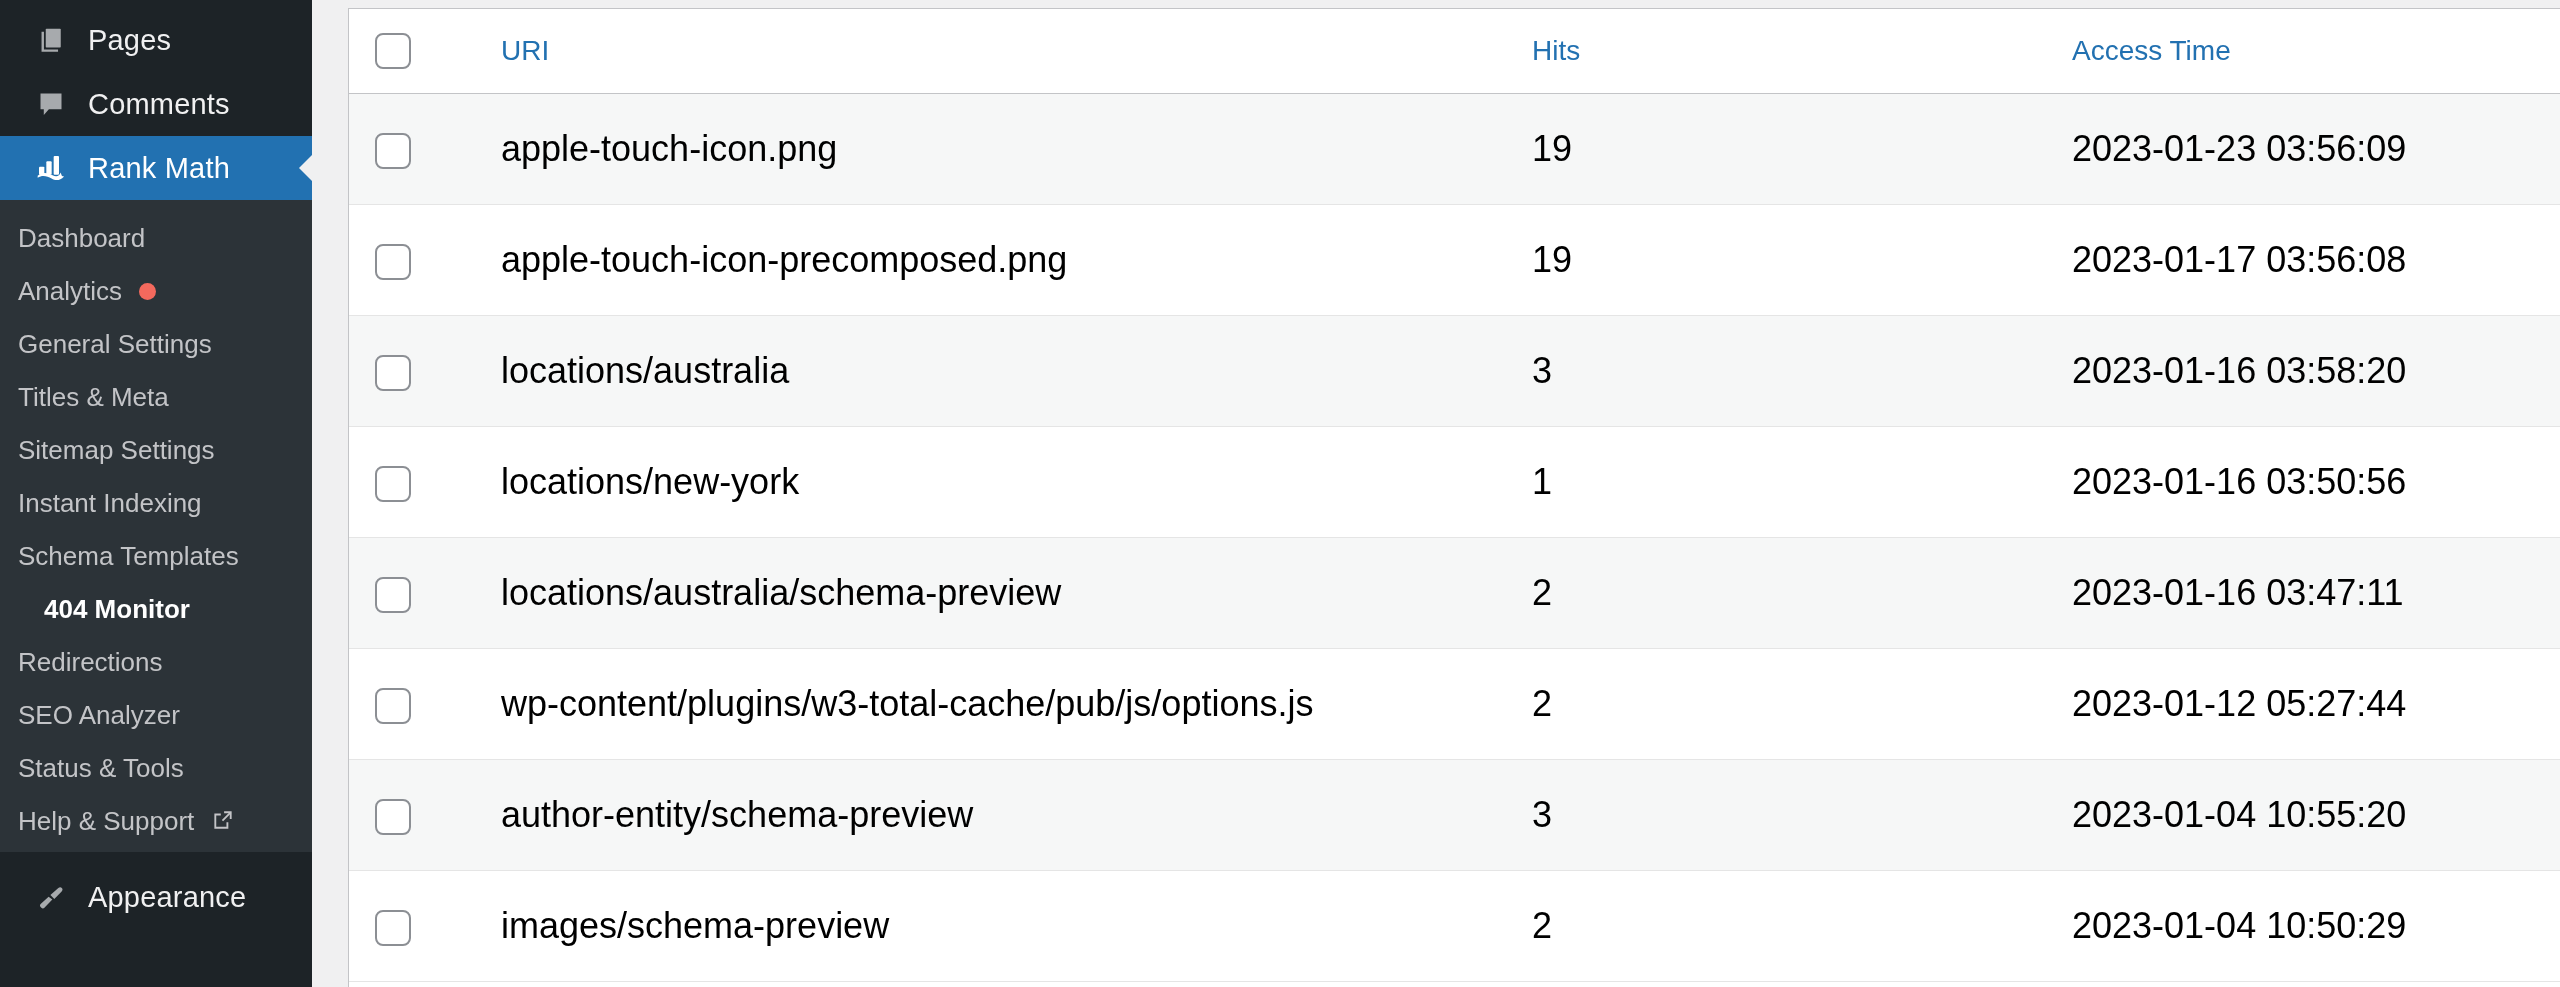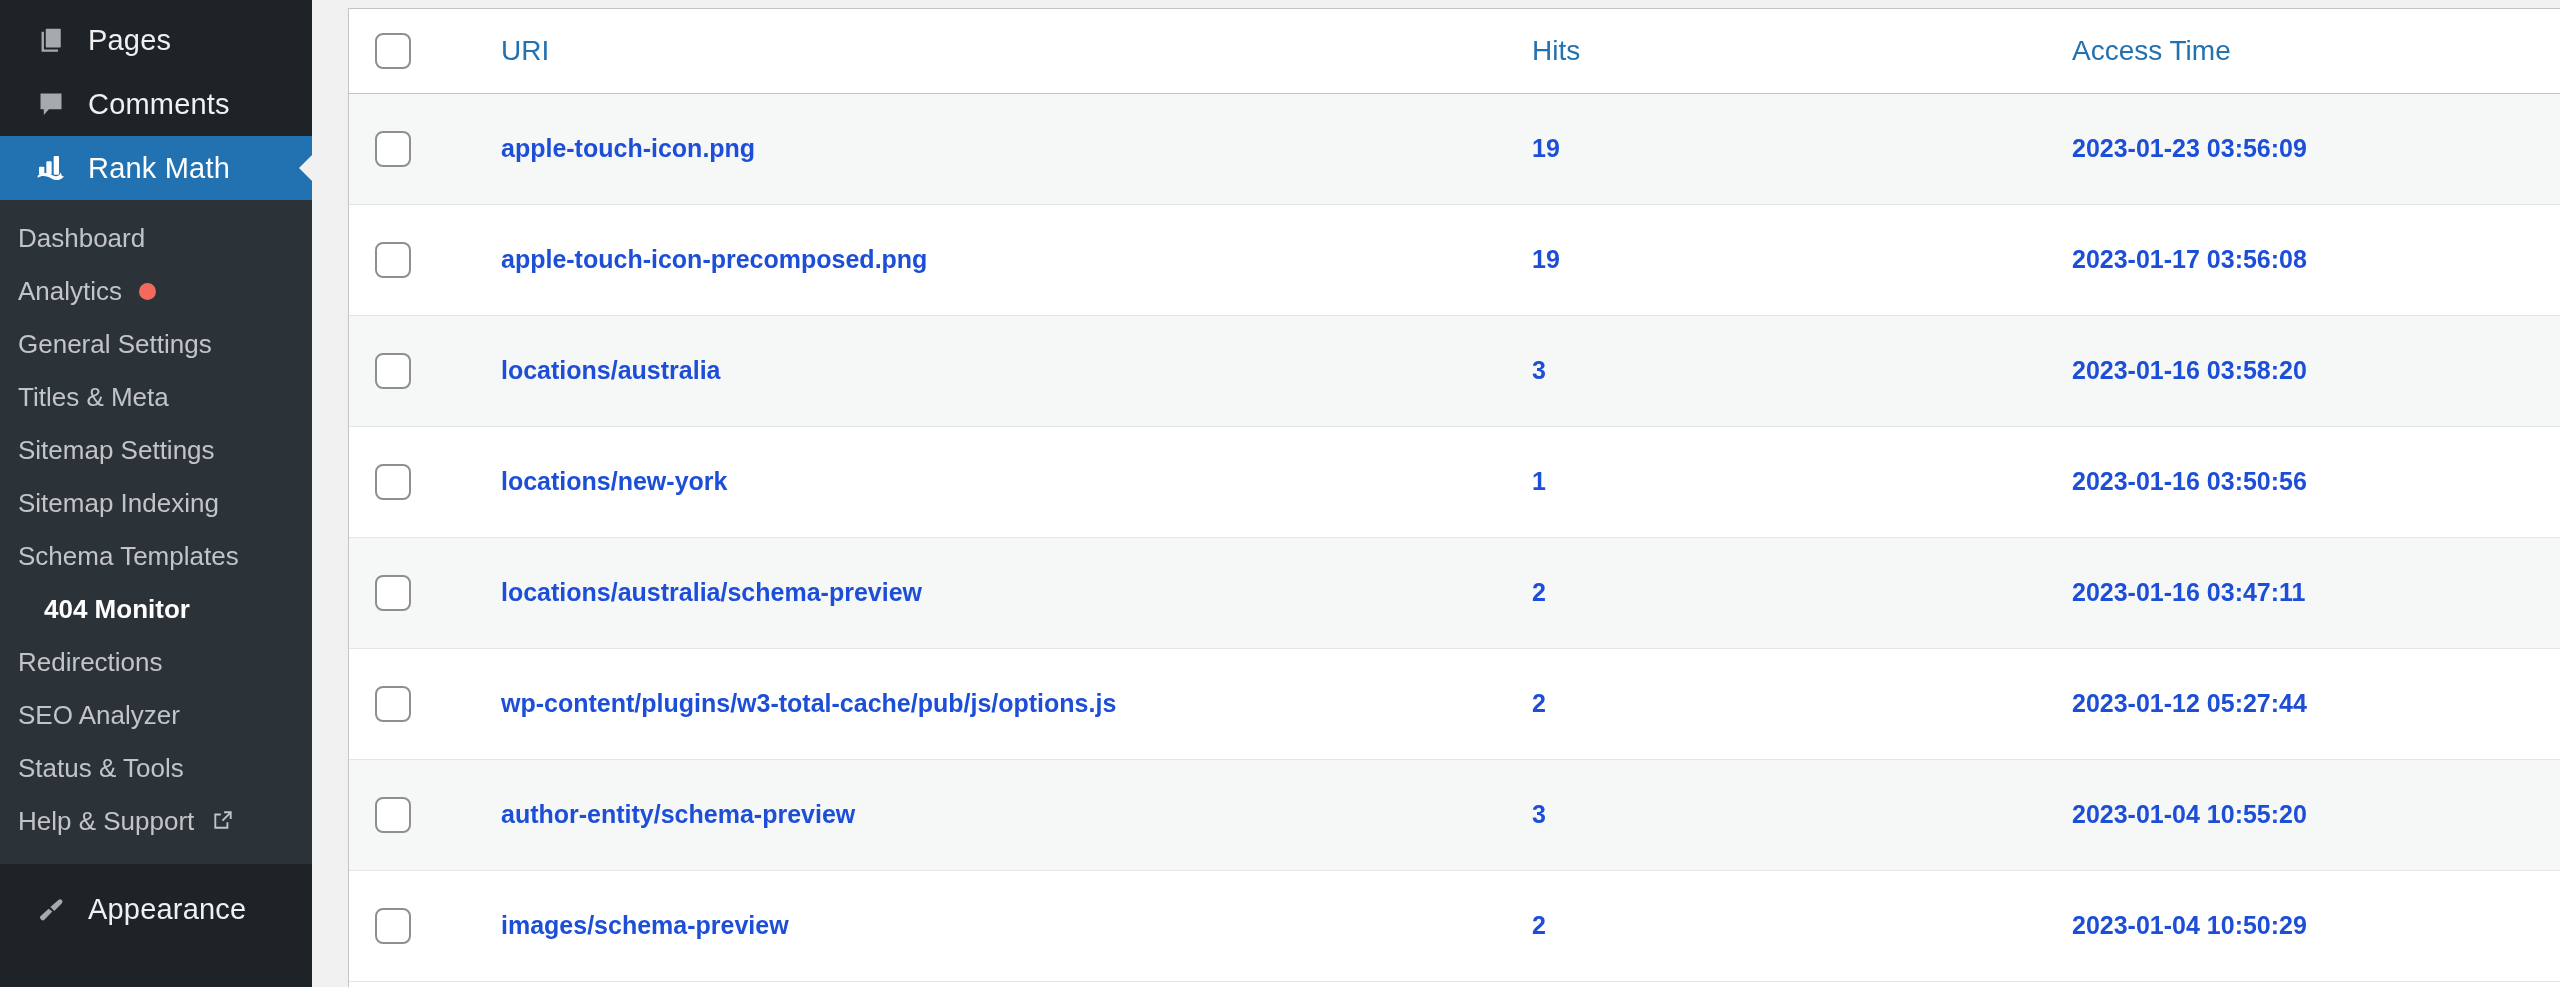--- a/index.html
+++ b/index.html
@@ -46,21 +46,21 @@
   .menu-item.current:after {
     content:"";
     position:absolute; right:0; top:50%;
     margin-top:-13px;
     border-style:solid;
     border-width:13px 13px 13px 0;
     border-color:transparent #f0f0f1 transparent transparent;
   }
 
   
-  .submenu { background:#2c3338; padding:12px 0 14px 0; }
+  .submenu { background:#2c3338; padding:12px 0 2px 0; }
   .submenu-item {
     display:block;
     padding:7px 0 7px 18px;
     font-size:26px;
     color:#c3c4c7;
     line-height:1.5;
     white-space:nowrap;
   }
   .submenu-item.active { color:#fff; font-weight:700;margin-left:26px; }
   .dot-badge {
@@ -115,24 +115,23 @@
   .col-hits    { width:540px; }
   .col-time    { width:540px; }
 
   th .th-inner, td .td-inner { padding-left:52px; }
   th.col-cb .th-inner, td.col-cb .td-inner { padding-left:26px; }
 
   table.wp-list-table tbody td {
     height:111px;
     padding:0;
     vertical-align:middle;
-    font-size:25px;
-    color:#1d4ed8;
+    font-size:36px;
+    color:#000000;
     border-bottom:1px solid #e5e5e5;
-    font-weight:bold;
   }
   tbody tr.alt td { background:#f6f7f7; }
   tbody tr td { background:#fff; }
   tbody tr.alt td { background:#f6f7f7; }
 
   .cb {
     width:36px; height:36px;
     border:2px solid #8c8f94;
     border-radius:8px;
     background:#fff;
@@ -200,21 +199,21 @@
 
         <a class="submenu-item">
           <span>Titles &amp; Meta</span>
         </a>
 
         <a class="submenu-item">
           <span>Sitemap Settings</span>
         </a>
 
         <a class="submenu-item">
-          <span>Sitemap Indexing</span>
+          <span>Instant Indexing</span>
         </a>
 
         <a class="submenu-item">
           <span>Schema Templates</span>
         </a>
 
         <a class="submenu-item active">
           <span>404 Monitor</span>
         </a>
 

